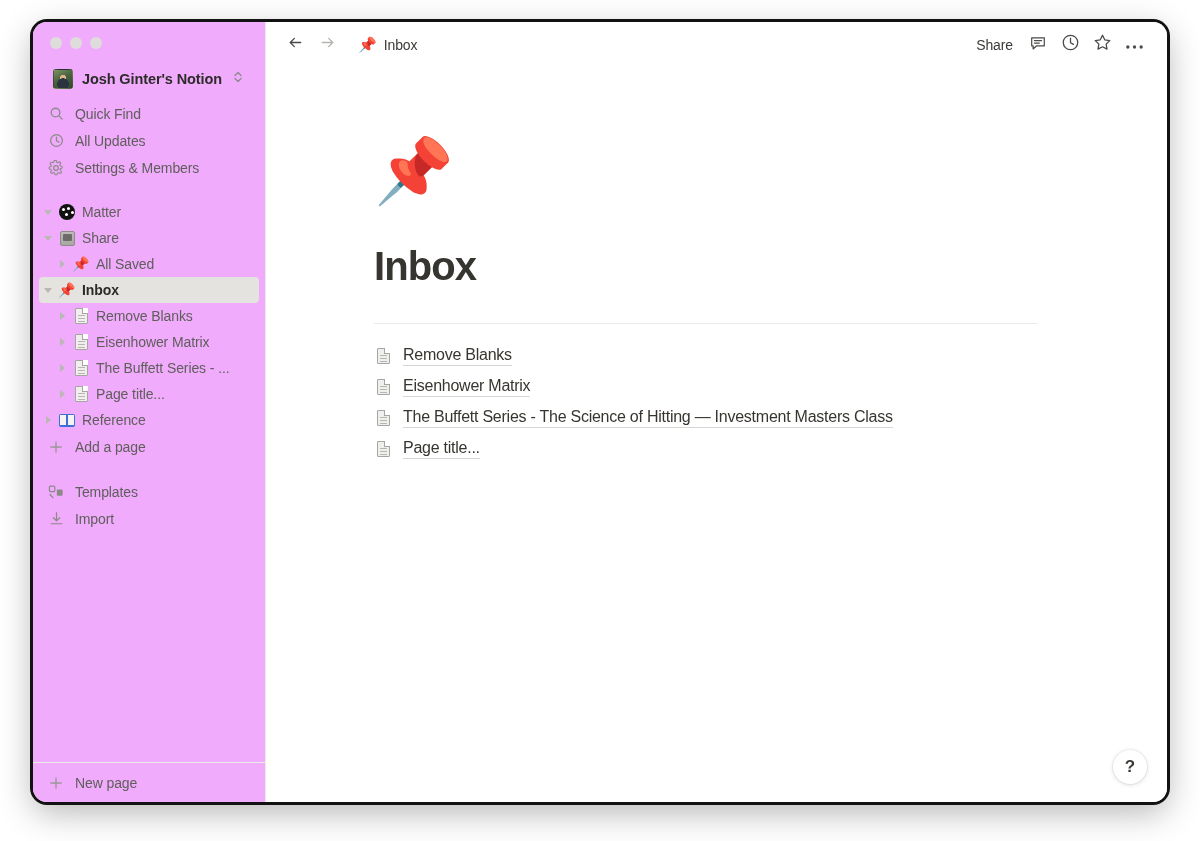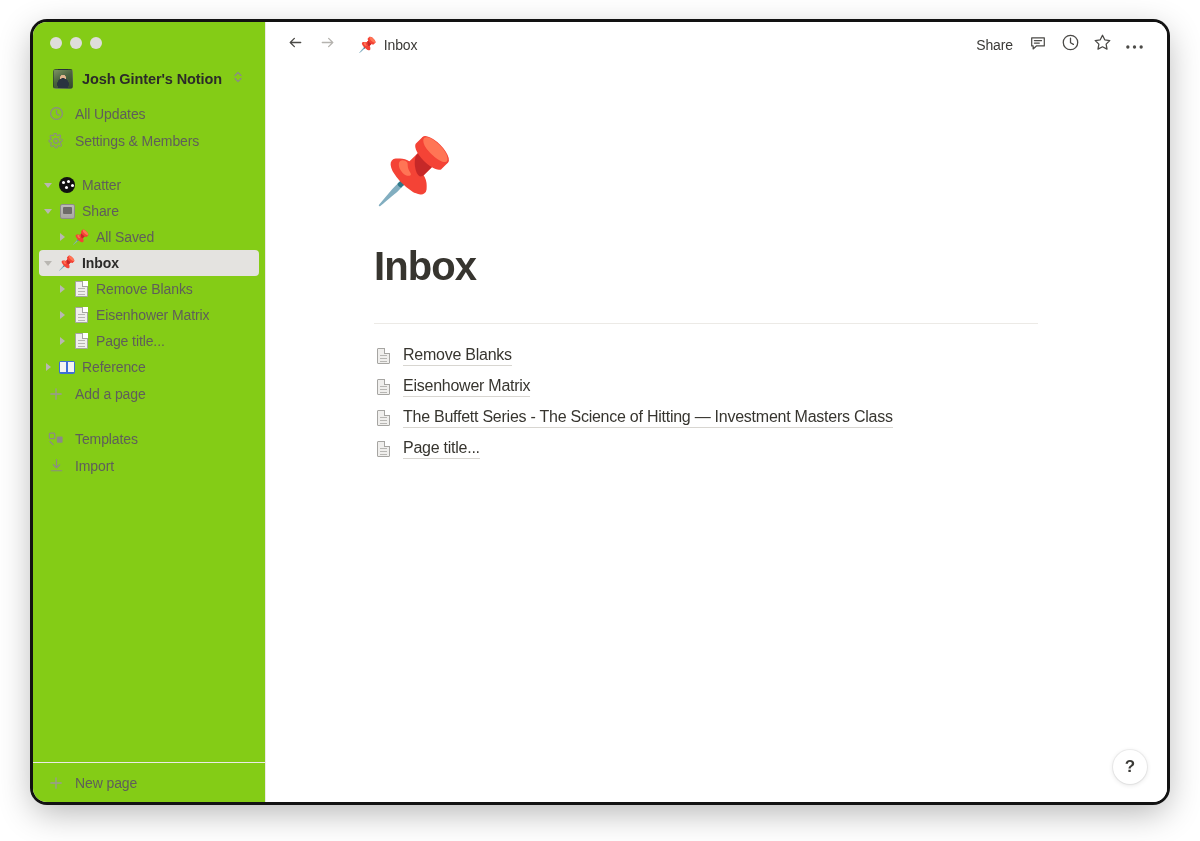--- a/index.html
+++ b/index.html
@@ -26,21 +26,21 @@
       0 0 0 3px #121212,
       0 10px 34px rgba(0,0,0,0.30);
     display: flex;
   }
 
   
   .sidebar {
     width: 233px;
     min-width: 233px;
     height: 100%;
-    background: #84cc16;
+    background: #f0abfc;
     border-right: 1px solid #eceae6;
     display: flex;
     flex-direction: column;
     position: relative;
   }
 
   .traffic {
     display: flex;
     gap: 8px;
     padding: 15px 0 0 17px;
@@ -377,20 +377,29 @@
       <span class="ws-name">Josh Ginter's Notion</span>
       <span class="ws-chevrons">
         <svg width="10" height="14" viewBox="0 0 10 14" fill="none">
           <path d="M2 5.5L5 2.5L8 5.5" stroke="#8b8a87" stroke-width="1.3" stroke-linecap="round" stroke-linejoin="round"></path>
           <path d="M2 8.5L5 11.5L8 8.5" stroke="#8b8a87" stroke-width="1.3" stroke-linecap="round" stroke-linejoin="round"></path>
         </svg>
       </span>
     </div>
 
     <div class="nav-list">
+      <div class="nav-row">
+        <span class="ico">
+          <svg width="15" height="15" viewBox="0 0 16 16" fill="none">
+            <circle cx="7" cy="7" r="4.6" stroke="#8b8a87" stroke-width="1.4"></circle>
+            <path d="M10.5 10.5L14 14" stroke="#8b8a87" stroke-width="1.4" stroke-linecap="round"></path>
+          </svg>
+        </span>
+        <span class="nav-label">Quick Find</span>
+      </div>
 
       <div class="nav-row">
         <span class="ico">
           <svg width="15" height="15" viewBox="0 0 16 16" fill="none">
             <circle cx="8" cy="8" r="6.3" stroke="#8b8a87" stroke-width="1.35"></circle>
             <path d="M8 4.3V8.2L10.6 9.7" stroke="#8b8a87" stroke-width="1.35" stroke-linecap="round" stroke-linejoin="round"></path>
           </svg>
         </span>
         <span class="nav-label">All Updates</span>
       </div>
@@ -460,20 +469,29 @@
       <div class="tree-row indent-2">
         <span class="tri">
             <i></i>
           </span>
         <span class="tree-ico">
             <span class="emo-doc"></span>
           </span>
         <span class="tree-label">Eisenhower Matrix</span>
       </div>
 
+      <div class="tree-row indent-2">
+        <span class="tri">
+            <i></i>
+          </span>
+        <span class="tree-ico">
+            <span class="emo-doc"></span>
+          </span>
+        <span class="tree-label">The Buffett Series - ...</span>
+      </div>
 
       <div class="tree-row indent-2">
         <span class="tri">
             <i></i>
           </span>
         <span class="tree-ico">
             <span class="emo-doc"></span>
           </span>
         <span class="tree-label">Page title...</span>
       </div>

